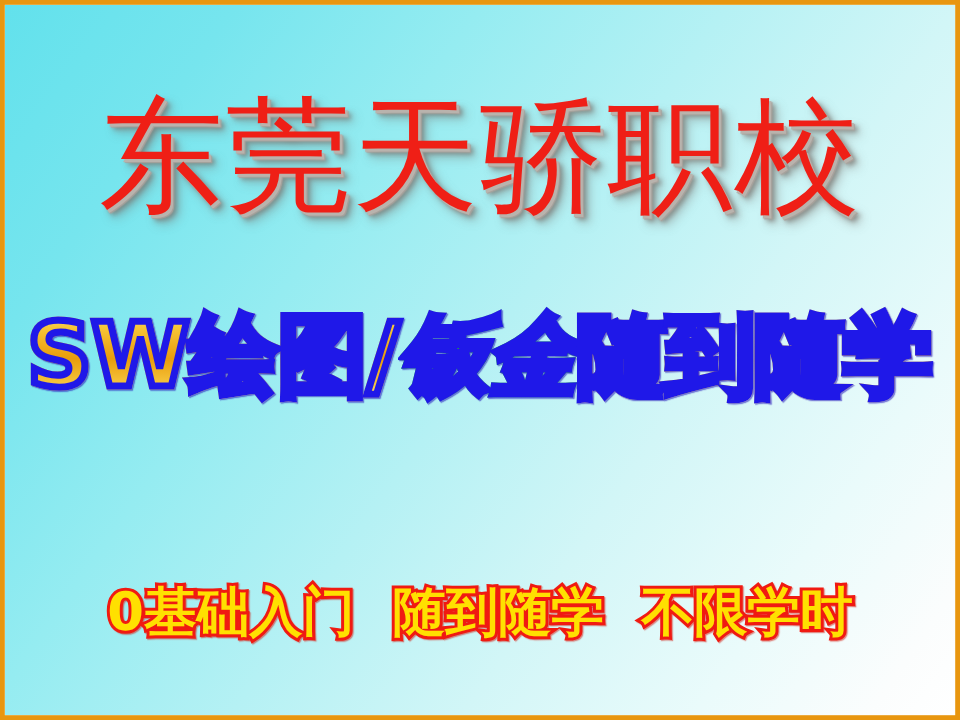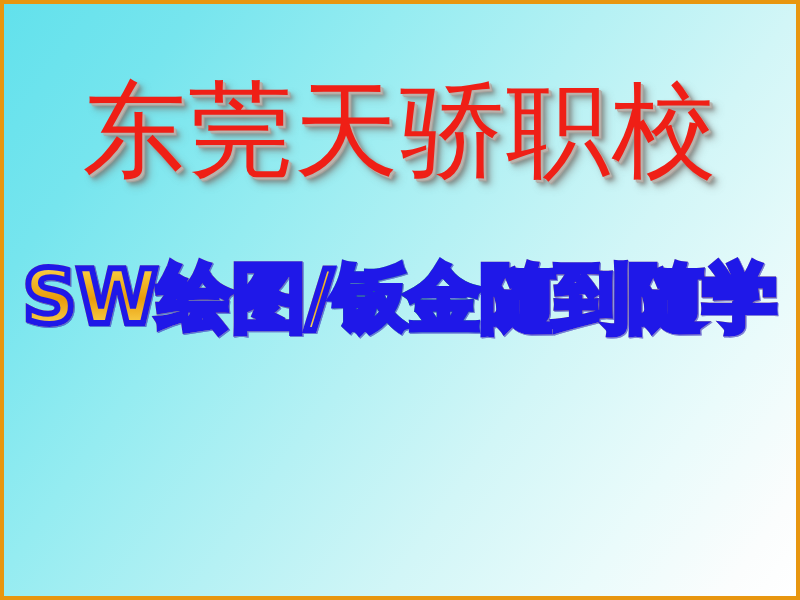--- a/index.html
+++ b/index.html
@@ -117,20 +117,21 @@
         #3fd945 24%,
         #0aa316 54%,
         #41da48 80%,
         #c0f6c2 100%);
     -webkit-background-clip: text;
     background-clip: text;
     -webkit-text-fill-color: transparent;
     paint-order: stroke fill;
     -webkit-text-stroke: 6px #1f18e8;
     filter: drop-shadow(1px 1px 0 rgba(40,30,190,0.55));
+    font-style: italic;
   }
 
   
   #tagline-line {
     top: 487px;
     font-family: "DejaVu Sans", "Liberation Sans", sans-serif;
     font-size: 44px;
     line-height: 1.1;
     font-weight: bold;
     letter-spacing: 0px;
@@ -147,17 +148,18 @@
 <div id="poster">
 
   <div id="backdrop"></div>
 
   <div id="content">
 
     <div class="line" id="title-line">东莞天骄职校</div>
 
     <div class="line" id="subtitle-line"><span class="gold-blue">SW绘图/</span><span class="green-blue">钣金</span><span class="gold-blue">随到随学</span></div>
 
+    <div class="line" id="tagline-line"><span>0基础入门</span><span class="gap"> </span><span>随到随学</span><span class="gap"> </span><span>不限学时</span></div>
 
   </div>
 
   <div id="poster-border"></div>
 </div>
 
 </body></html>

